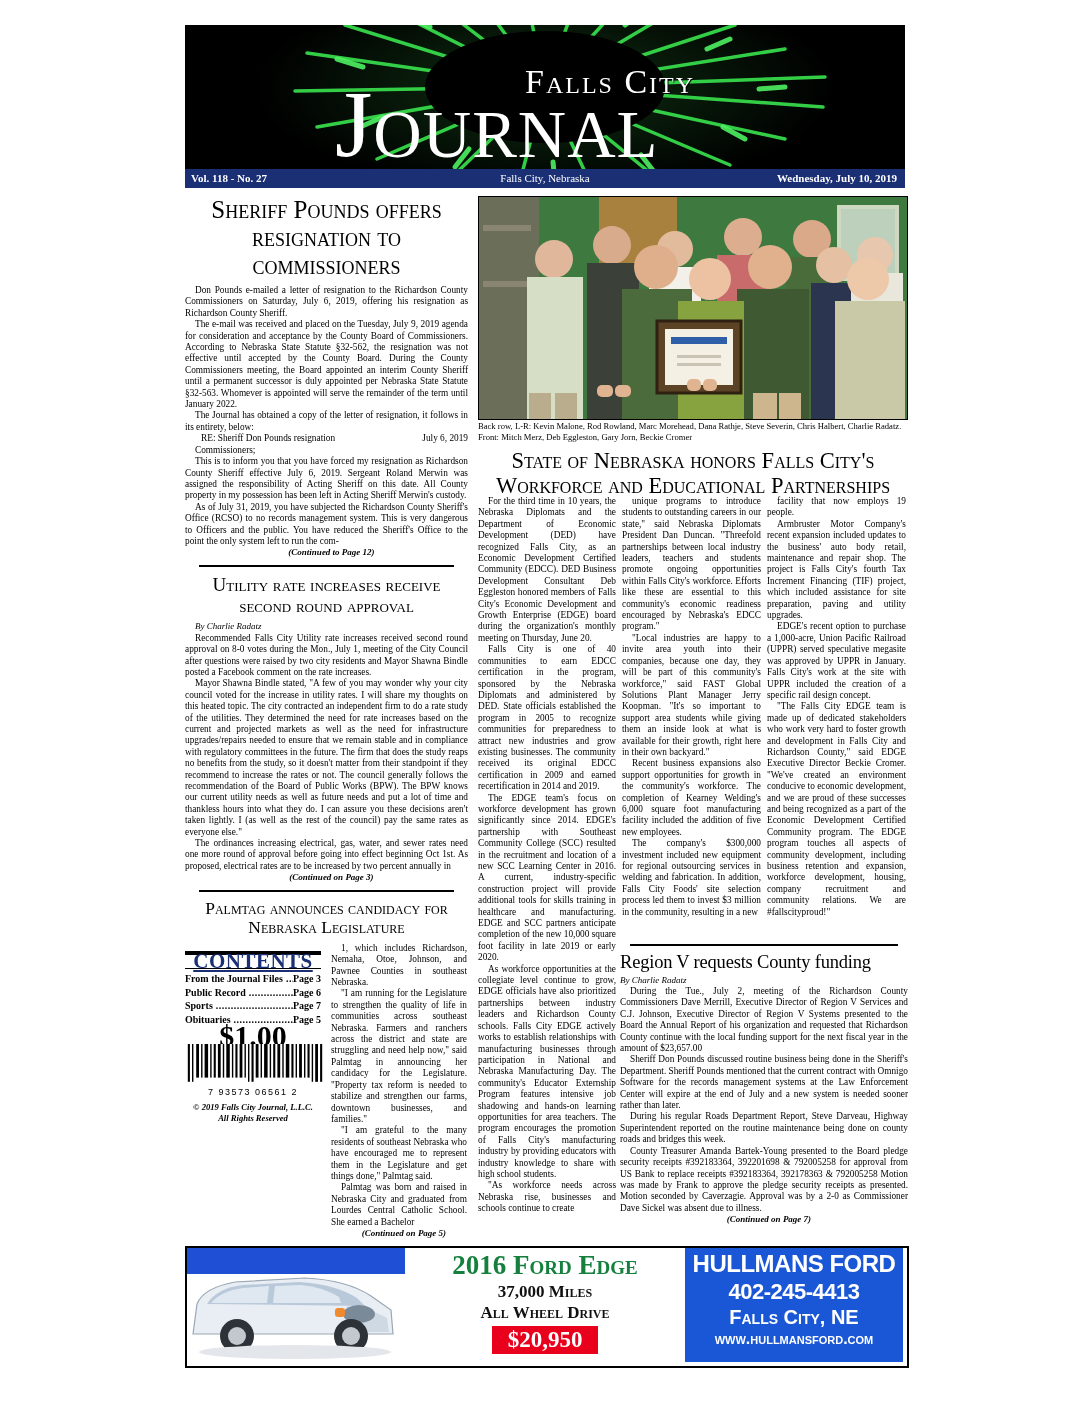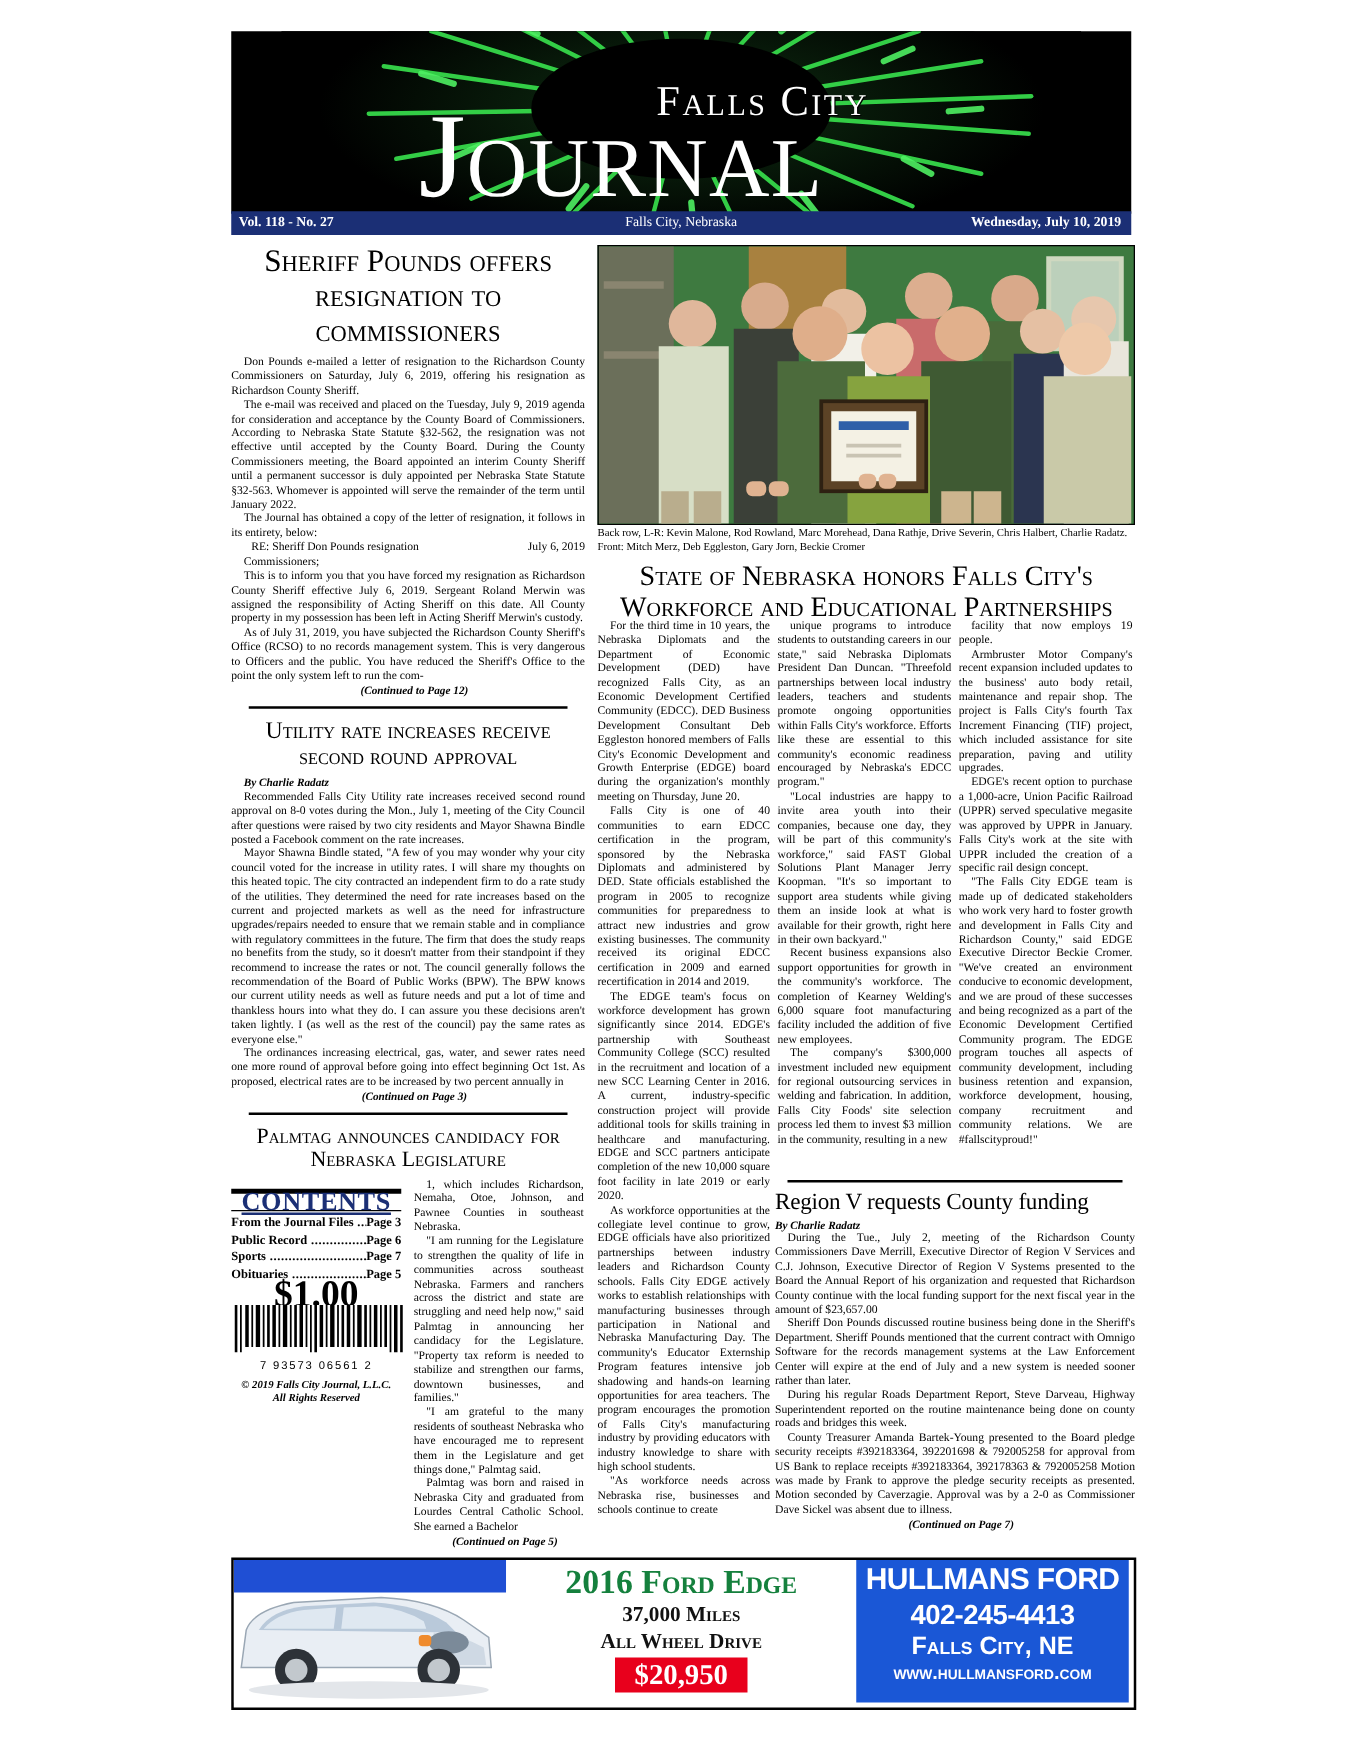--- a/index.html
+++ b/index.html
@@ -100,21 +100,21 @@
     text-align: center;
     line-height: 1.12;
     margin: 0 0 5px 0;
   }
   .hl-xl { font-size: 25px; }
   .hl-lg { font-size: 19px; }
   .hl-md { font-size: 17.5px; }
 
   .byline {
     font-style: italic;
-    font-weight: bold;
+    font-weight: normal;
     font-size: 9px;
     margin: 2px 0 1px 0;
     text-align: left;
   }
   .contd {
     font-style: italic;
     font-weight: bold;
     font-size: 9px;
     text-align: center;
     margin: 3px 0 0 0;
@@ -553,21 +553,21 @@
         <rect x="224" y="182" width="14" height="12" rx="5"></rect>
         <rect x="118" y="188" width="16" height="12" rx="5"></rect>
         <rect x="136" y="188" width="16" height="12" rx="5"></rect>
       </g>
       <rect x="274" y="196" width="24" height="26" fill="#cdb58e"></rect>
       <rect x="300" y="196" width="22" height="26" fill="#cdb58e"></rect>
       <rect x="50" y="196" width="22" height="26" fill="#b9ad8d"></rect>
       <rect x="76" y="196" width="22" height="26" fill="#b9ad8d"></rect>
     </svg>
   </div>
-  <div class="photo-caption">Back row, L-R:  Kevin Malone, Rod Rowland, Marc Morehead, Dana Rathje, Drive Severin, Chris Halbert, Charlie Radatz. Front:  Mitch Merz, Deb Eggleston, Gary Jorn, Beckie Cromer</div>
+  <div class="photo-caption">Back row, L-R:  Kevin Malone, Rod Rowland, Marc Morehead, Dana Rathje, Steve Severin, Chris Halbert, Charlie Radatz. Front:  Mitch Merz, Deb Eggleston, Gary Jorn, Beckie Cromer</div>
 
   <div id="nebr-head">
     <h1 class="hl" style="font-size:22.5px">State of Nebraska honors Falls City's Workforce and Educational Partnerships</h1>
   </div>
 
   <div class="col" id="col-n1">
     <p>For the third time in 10 years, the Nebraska Diplomats and the Department of Economic Development (DED) have recognized Falls City, as an Economic Development Certified Community (EDCC). DED Business Development Consultant Deb Eggleston honored members of Falls City's Economic Development and Growth Enterprise (EDGE) board during the organization's monthly meeting on Thursday, June 20.</p>
     <p>Falls City is one of 40 communities to earn EDCC certification in the program, sponsored by the Nebraska Diplomats and administered by DED. State officials established the program in 2005 to recognize communities for preparedness to attract new industries and grow existing businesses. The community received its original EDCC certification in 2009 and earned recertification in 2014 and 2019.</p>
     <p>The EDGE team's focus on workforce development has grown significantly since 2014. EDGE's partnership with Southeast Community College (SCC) resulted in the recruitment and location of a new SCC Learning Center in 2016. A current, industry-specific construction project will provide additional tools for skills training in healthcare and manufacturing. EDGE and SCC partners anticipate completion of the new 10,000 square foot facility in late 2019 or early 2020.</p>
     <p>As workforce opportunities at the collegiate level continue to grow, EDGE officials have also prioritized partnerships between industry leaders and Richardson County schools. Falls City EDGE actively works to establish relationships with manufacturing businesses through participation in National and Nebraska Manufacturing Day. The community's Educator Externship Program features intensive job shadowing and hands-on learning opportunities for area teachers. The program encourages the promotion of Falls City's manufacturing industry by providing educators with industry knowledge to share with high school students.</p>

